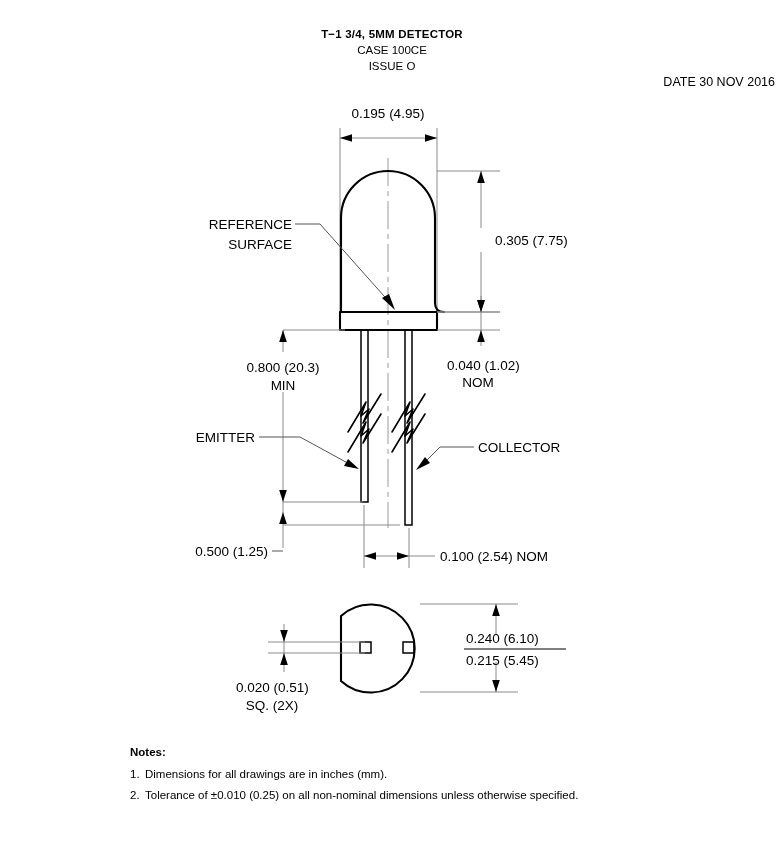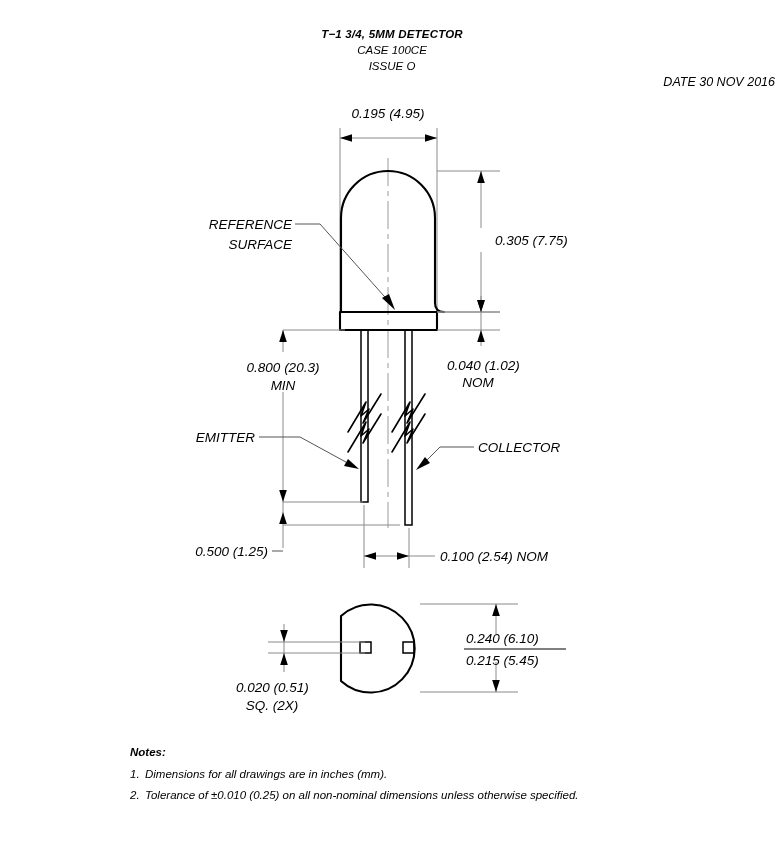--- a/index.html
+++ b/index.html
@@ -13,21 +13,20 @@
     height: 857px;
     font-family: "Liberation Sans", sans-serif;
     color: #000000;
     position: relative;
     overflow: hidden;
   }
   #sheet {
     position: relative;
     width: 784px;
     height: 857px;
-    font-style: italic;
   }
   svg.drawing {
     position: absolute;
     top: 0;
     left: 0;
     width: 784px;
     height: 857px;
   }
   text {
     font-family: "Liberation Sans", sans-serif;

